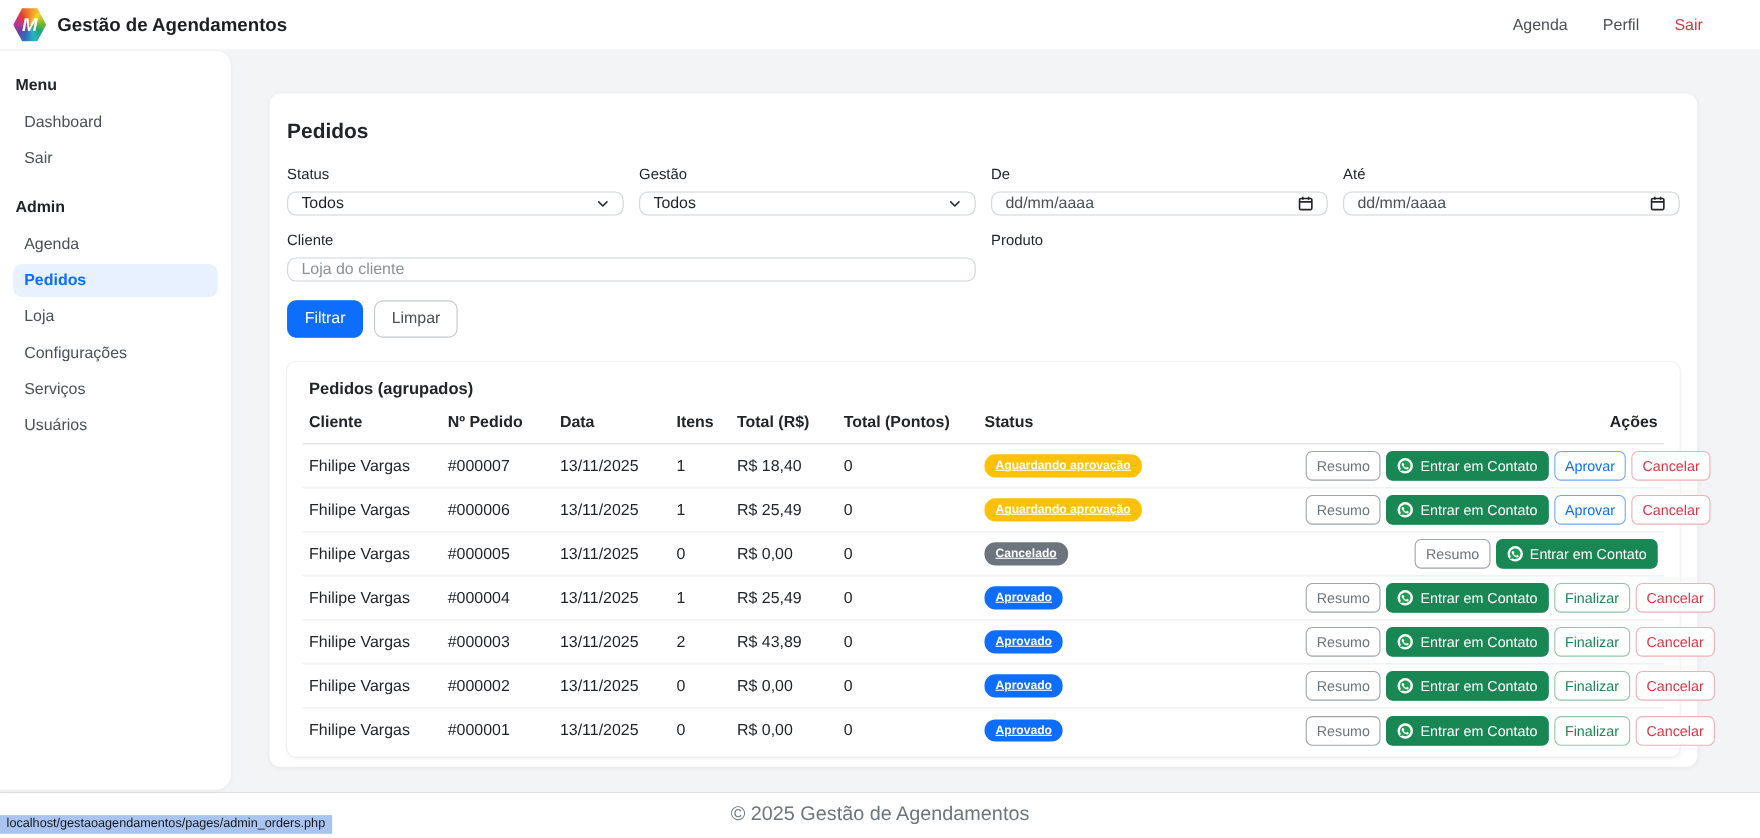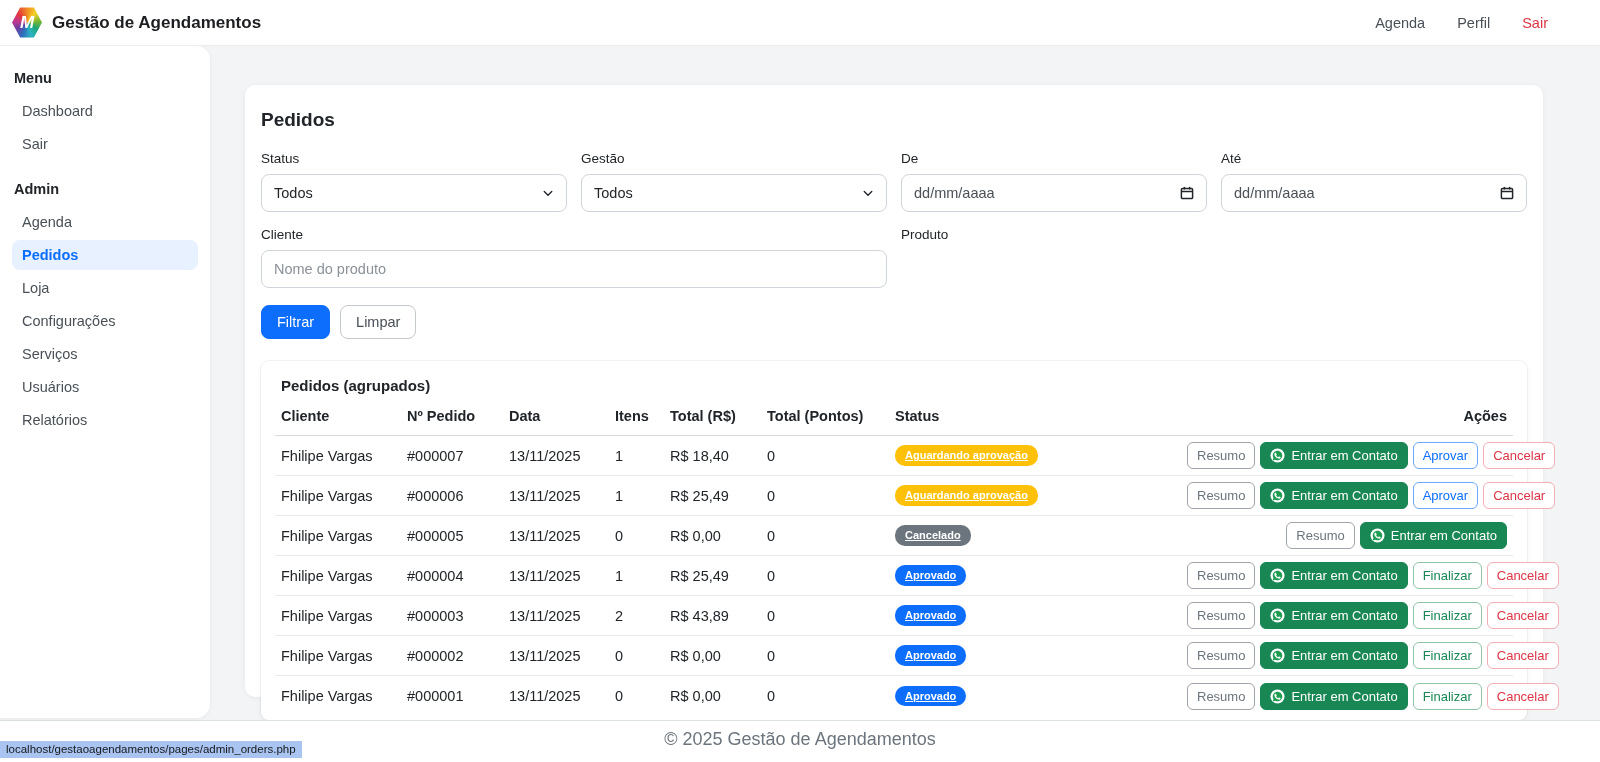--- a/index.html
+++ b/index.html
@@ -47,21 +47,21 @@
     position:absolute; left:245px; top:85px; width:1298px; height:612px;
     background:#fff; border-radius:10px; box-shadow:0 1px 5px rgba(0,0,0,.06);
     padding:24px 16px 18px;
   }
   .page-title { font-size:19px; font-weight:bold; margin:0 0 20px 0; }
 
   .filter-grid  { display:grid; grid-template-columns:repeat(4,1fr); gap:14px; }
   .filter-grid2 { display:grid; grid-template-columns:1fr 1fr; gap:14px; margin-top:15px; }
   .field label { display:block; font-size:13.5px; margin-bottom:8px; color:#212529; }
   .control {
-    height:38px; border:1px solid #ced4da; border-radius:8px; background:#fff;
+    height:22px; border:1px solid #ced4da; border-radius:8px; background:#fff;
     display:flex; align-items:center; justify-content:space-between;
     padding:0 12px; font-size:14.5px; cursor:pointer;gap:28px;
   }
   .control .value { color:#212529; }
   .control .date-ph { color:#495057; }
   .control .text-ph { color:#8a9199; }
   .chev svg, .cal svg { display:block; }
 
   .btn-row { display:flex; gap:10px; margin-top:17px; }
   .btn {
@@ -142,21 +142,20 @@
       <div class="side-item">Sair</div>
     </div>
     <div class="side-section">
       <div class="side-title">Admin</div>
       <div class="side-item">Agenda</div>
       <div class="side-item active">Pedidos</div>
       <div class="side-item">Loja</div>
       <div class="side-item">Configurações</div>
       <div class="side-item">Serviços</div>
       <div class="side-item">Usuários</div>
-      <div class="side-item">Relatórios</div>
     </div>
   </div>
 
 <div class="main-card">
   <h1 class="page-title">Pedidos</h1>
 
   <div class="filter-grid">
     <div class="field">
       <label>Status</label>
       <div class="control">
@@ -206,21 +205,21 @@
             </svg>
         </span>
       </div>
     </div>
   </div>
 
   <div class="filter-grid2">
     <div class="field">
       <label>Cliente</label>
       <div class="control">
-        <span class="text-ph">Nome do produto</span>
+        <span class="text-ph">Loja do cliente</span>
       </div>
     </div>
     <div class="field">
       <label>Produto</label>
     </div>
   </div>
 
   <div class="btn-row">
     <button class="btn primary">Filtrar</button>
     <button class="btn outline-light">Limpar</button>

